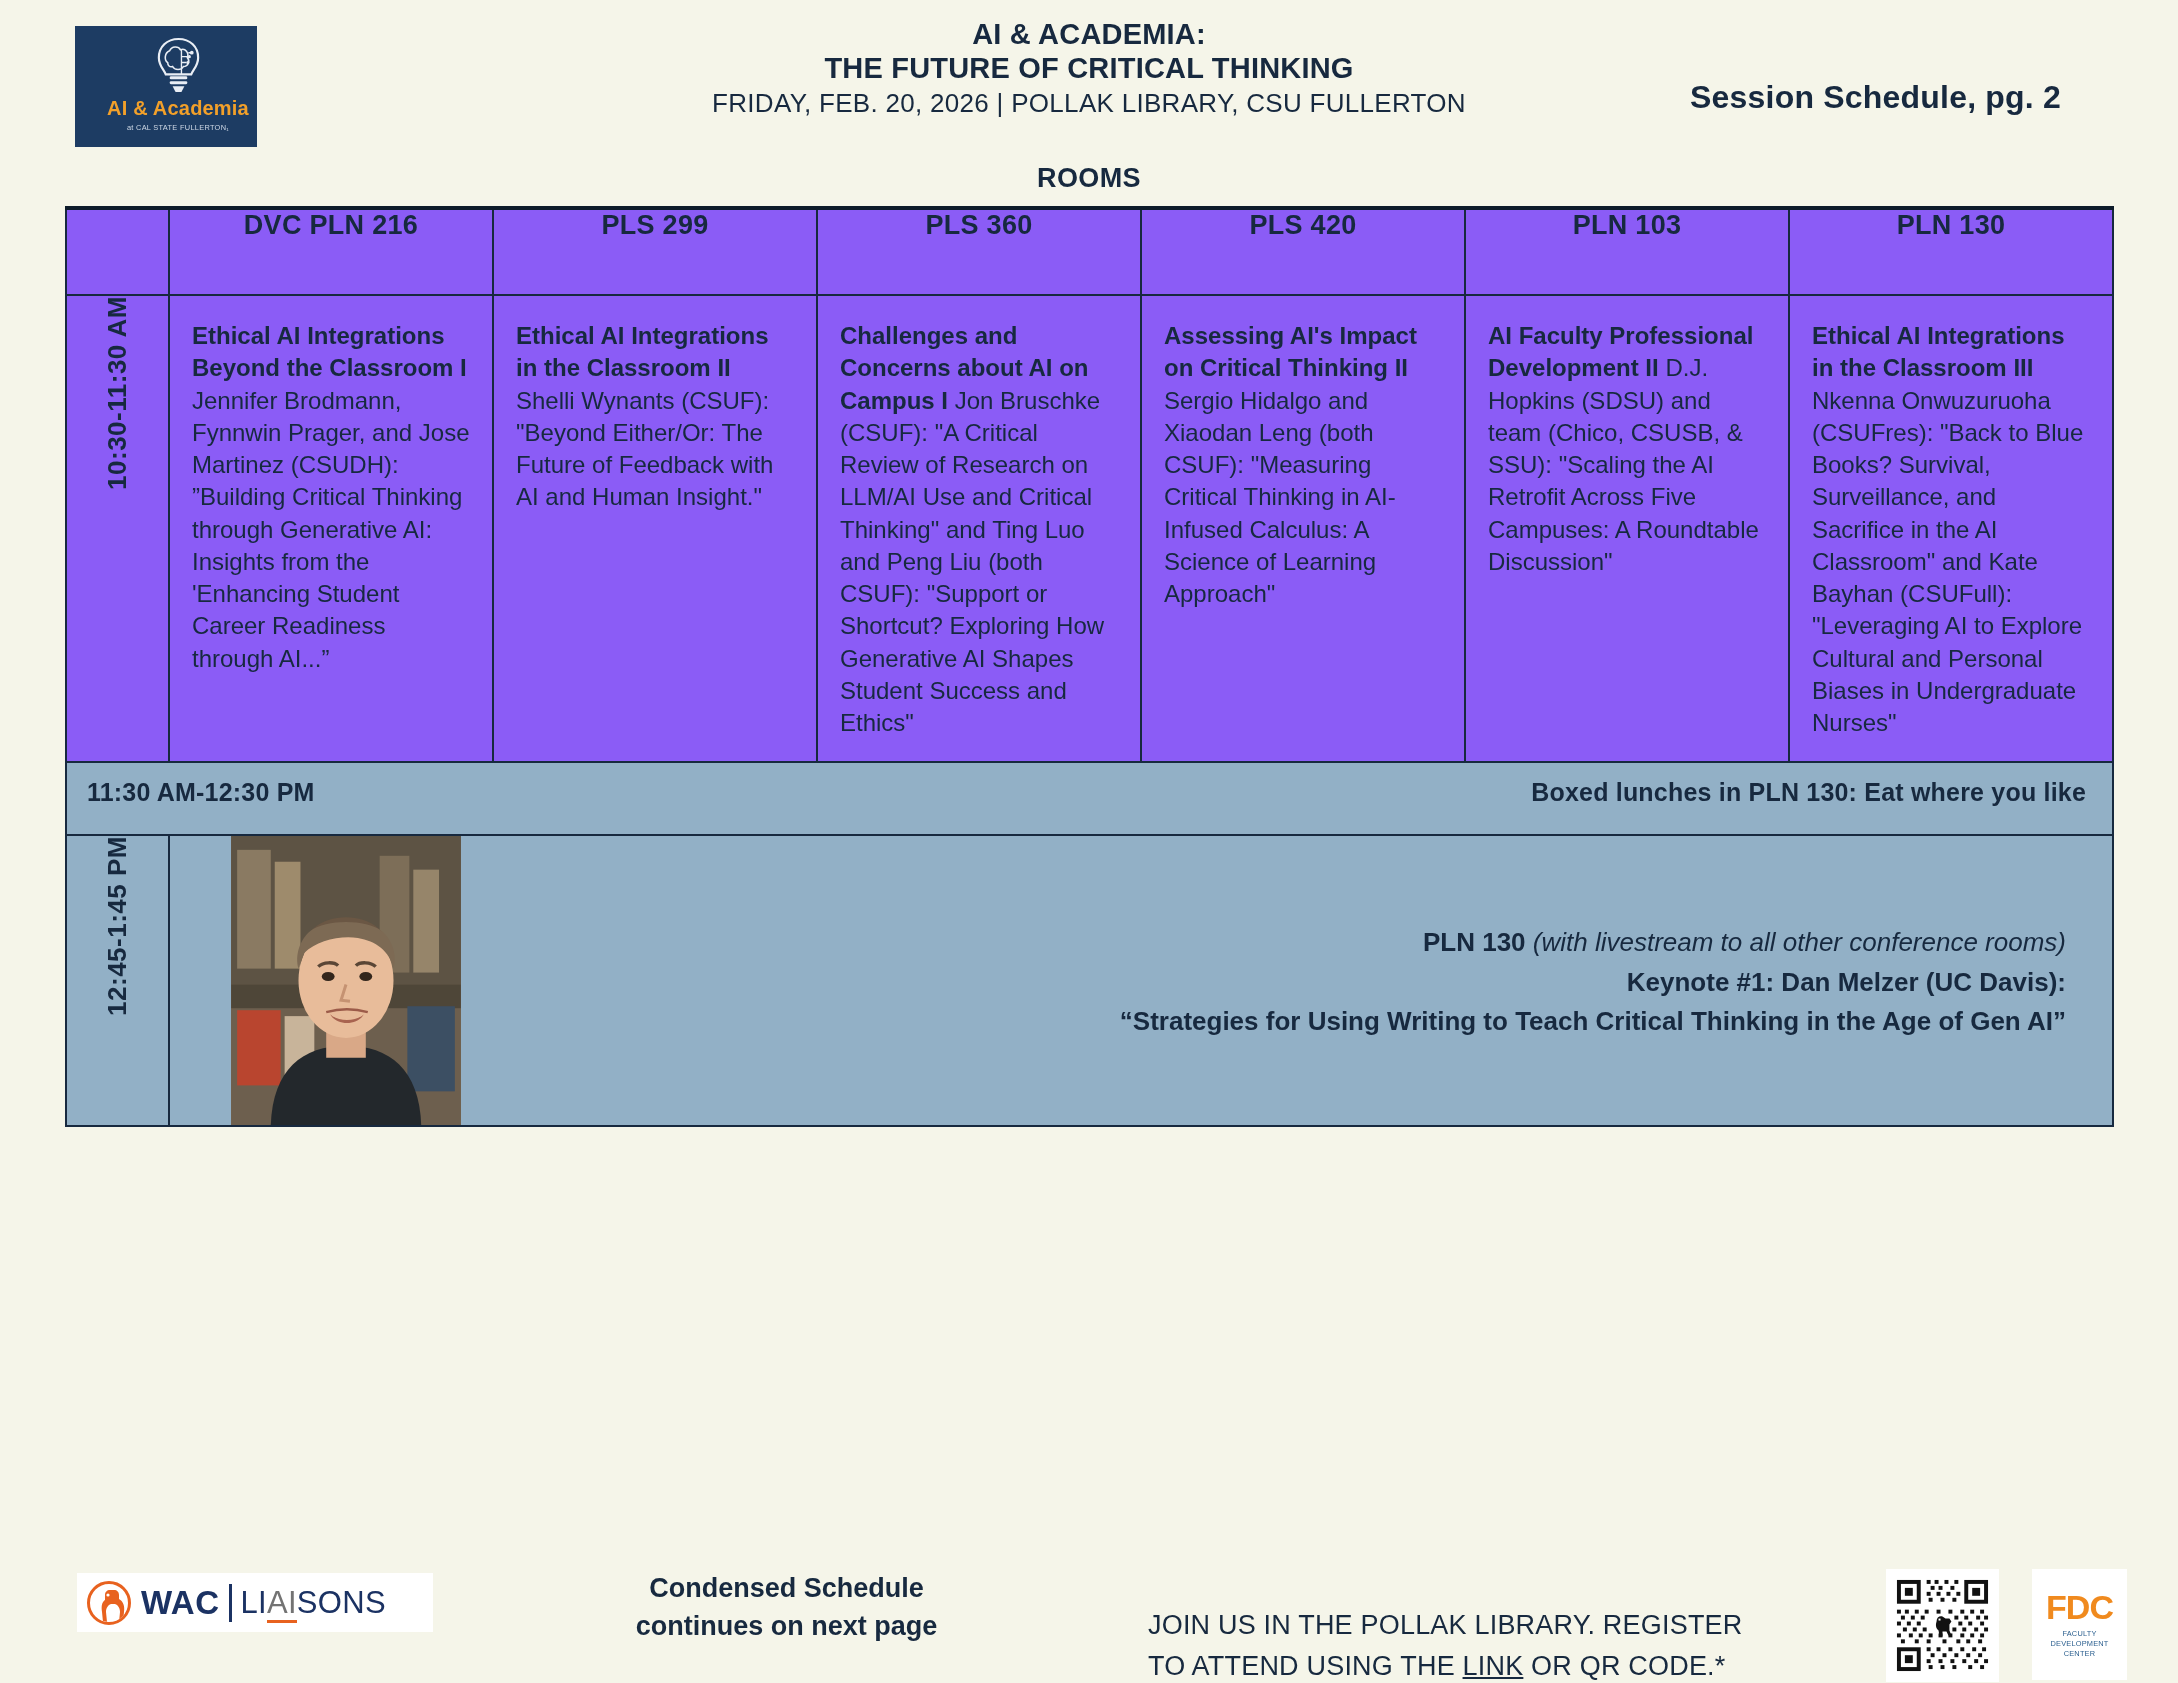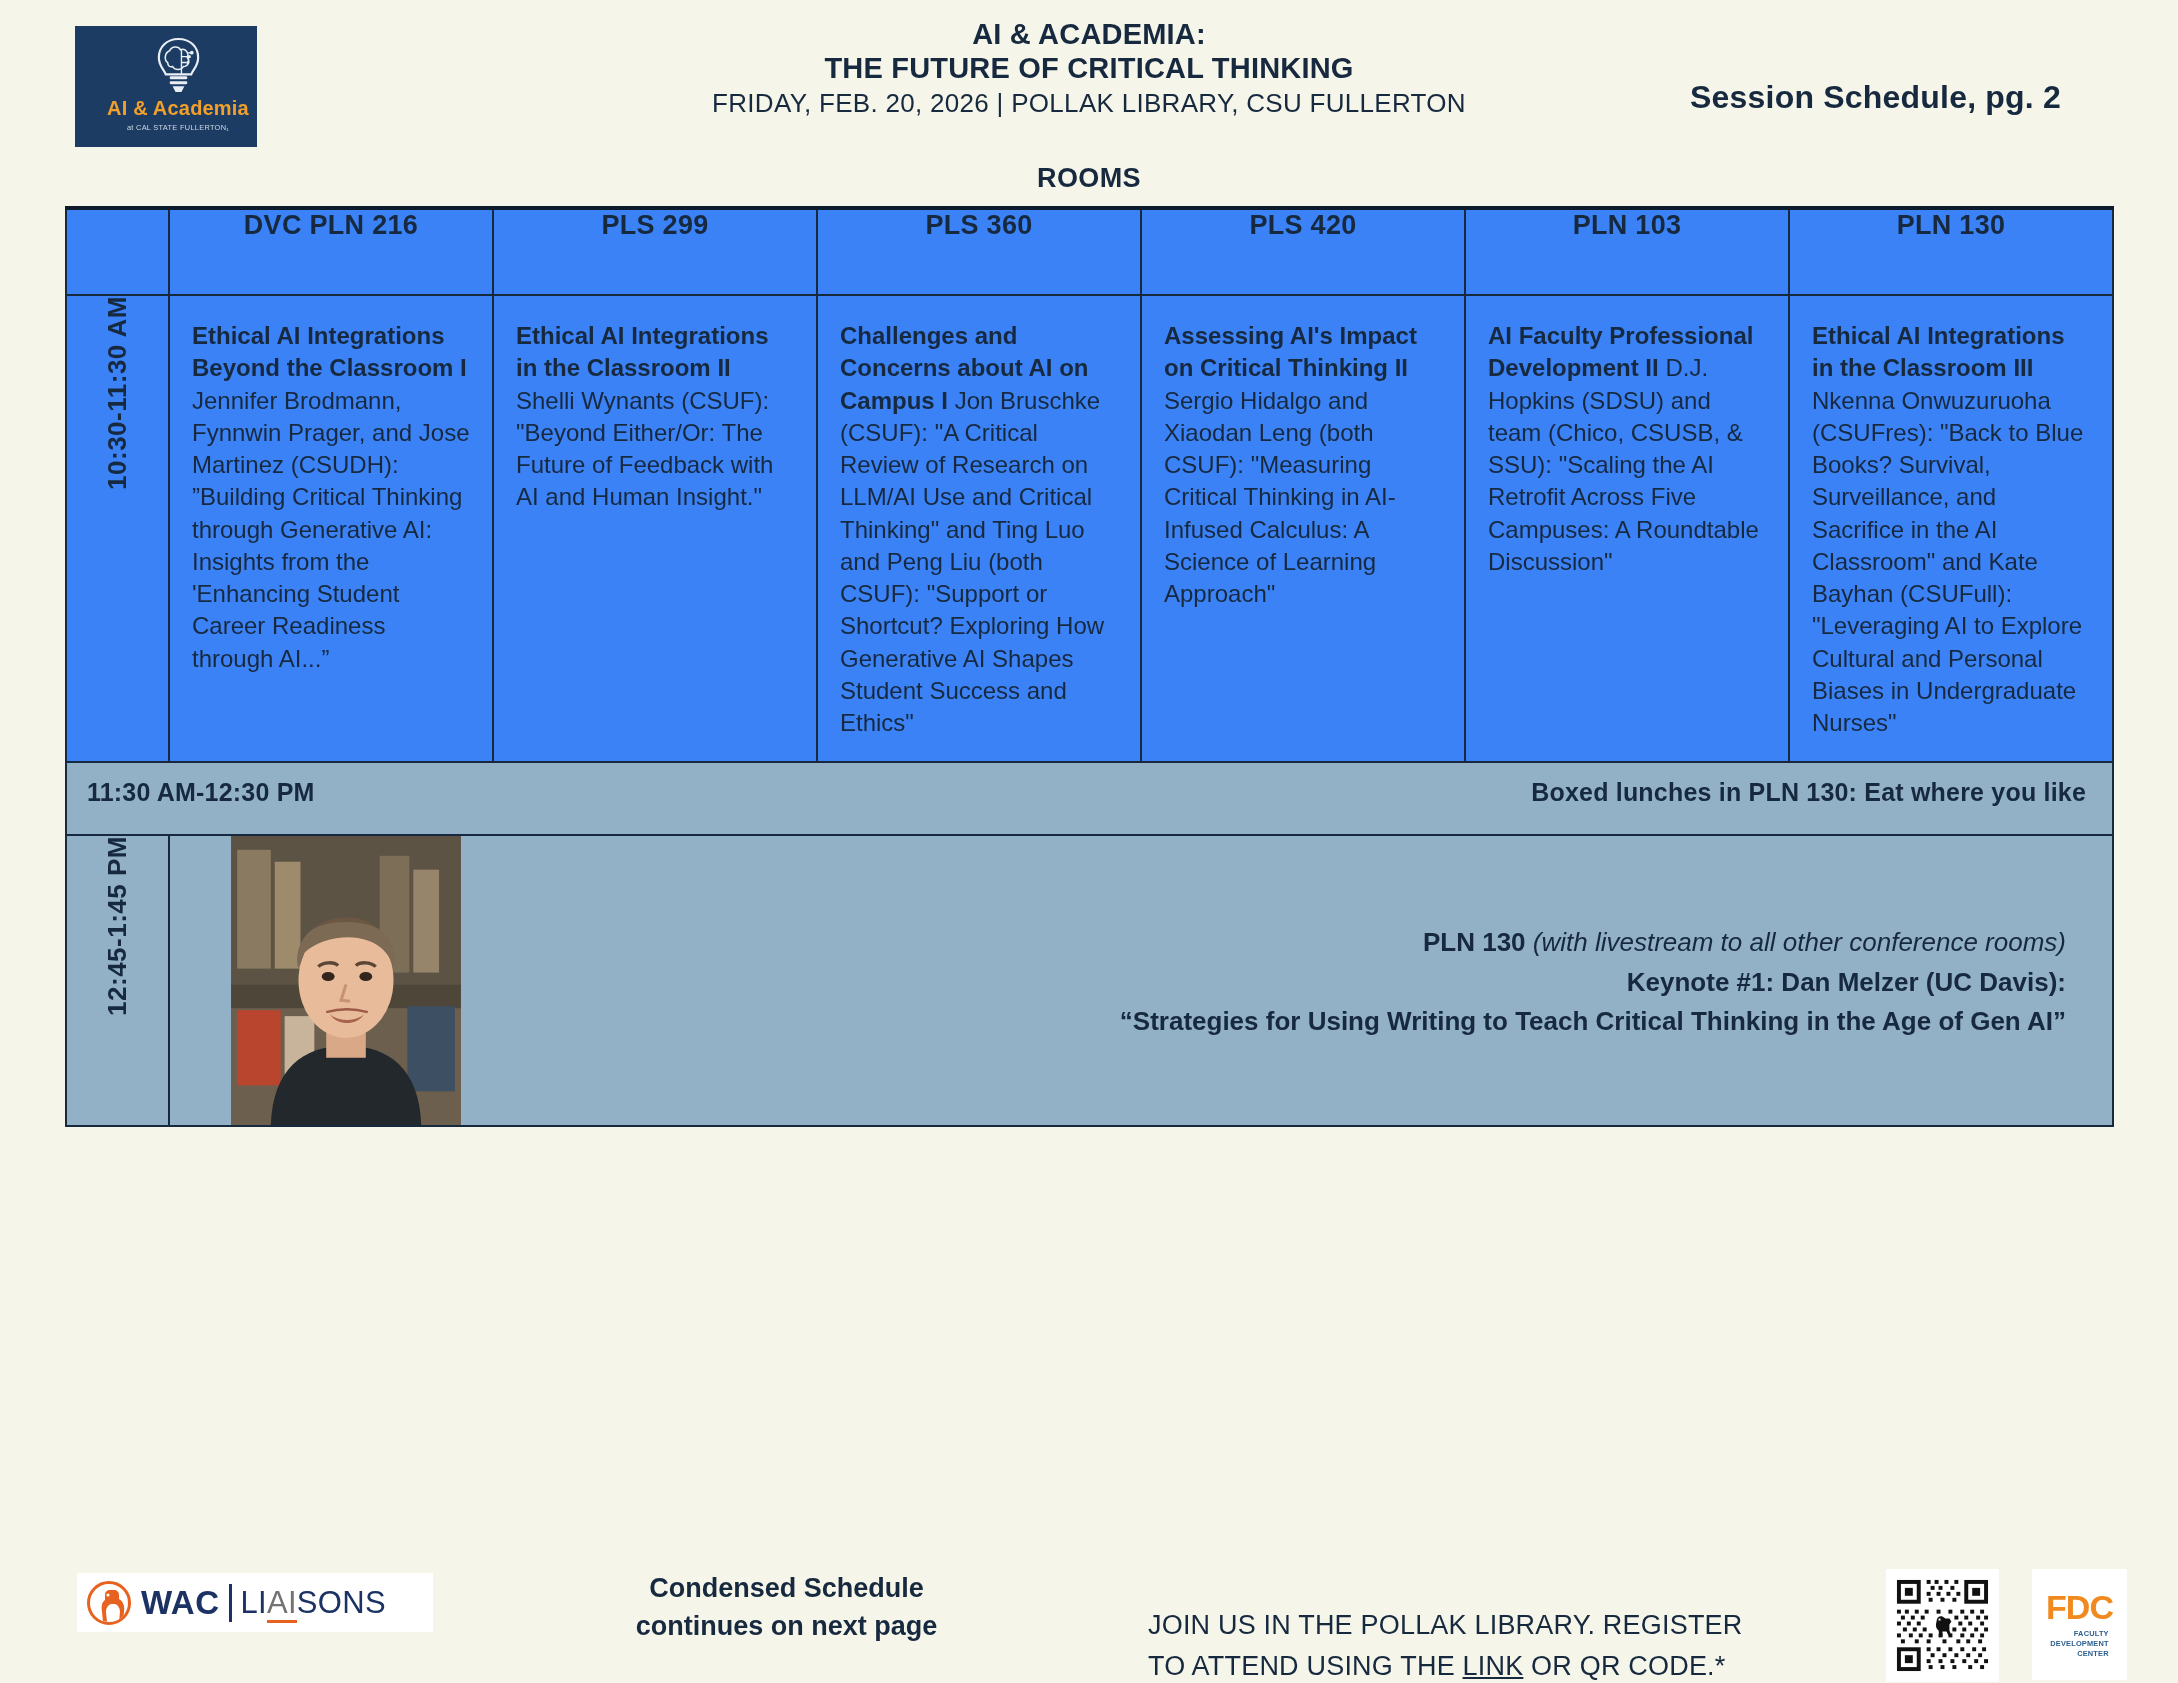--- a/index.html
+++ b/index.html
@@ -93,21 +93,21 @@
     position: absolute;
     left: 65px;
     top: 206px;
     width: 2047px;
     border-collapse: collapse;
     table-layout: fixed;
   }
   .sched td, .sched th {
     border: 2px solid #17293f;
     vertical-align: top;
-    background: #3b82f6;
+    background: #8b5cf6;
   }
   .sched .outer-top td { border-top: 4px solid #0d1b2a; }
 
   .col-time  { width: 103px; }
   .col-room  { width: 324px; }
 
   .hdr-cell {
     height: 87px;
     text-align: center;
     vertical-align: middle;
@@ -316,23 +316,23 @@
     font-weight: bold;
     letter-spacing: -1px;
     line-height: 1;
   }
   .fdc-f { color: #f08a1e; }
   .fdc-d { color: #f08a1e; }
   .fdc-c { color: #f08a1e; }
   .fdc-sub {
     margin-top: 5px;
     font-size: 7.4px;
-    font-weight: bold;
+    font-weight: normal;
     color: #2b5f8f;
-    text-align: right;
+    text-align: center;
     line-height: 1.35;
     letter-spacing: 0.2px;
   }
 </style>
 </head>
 <body>
 
 <div class="header">
 
   <div class="logo-box">

